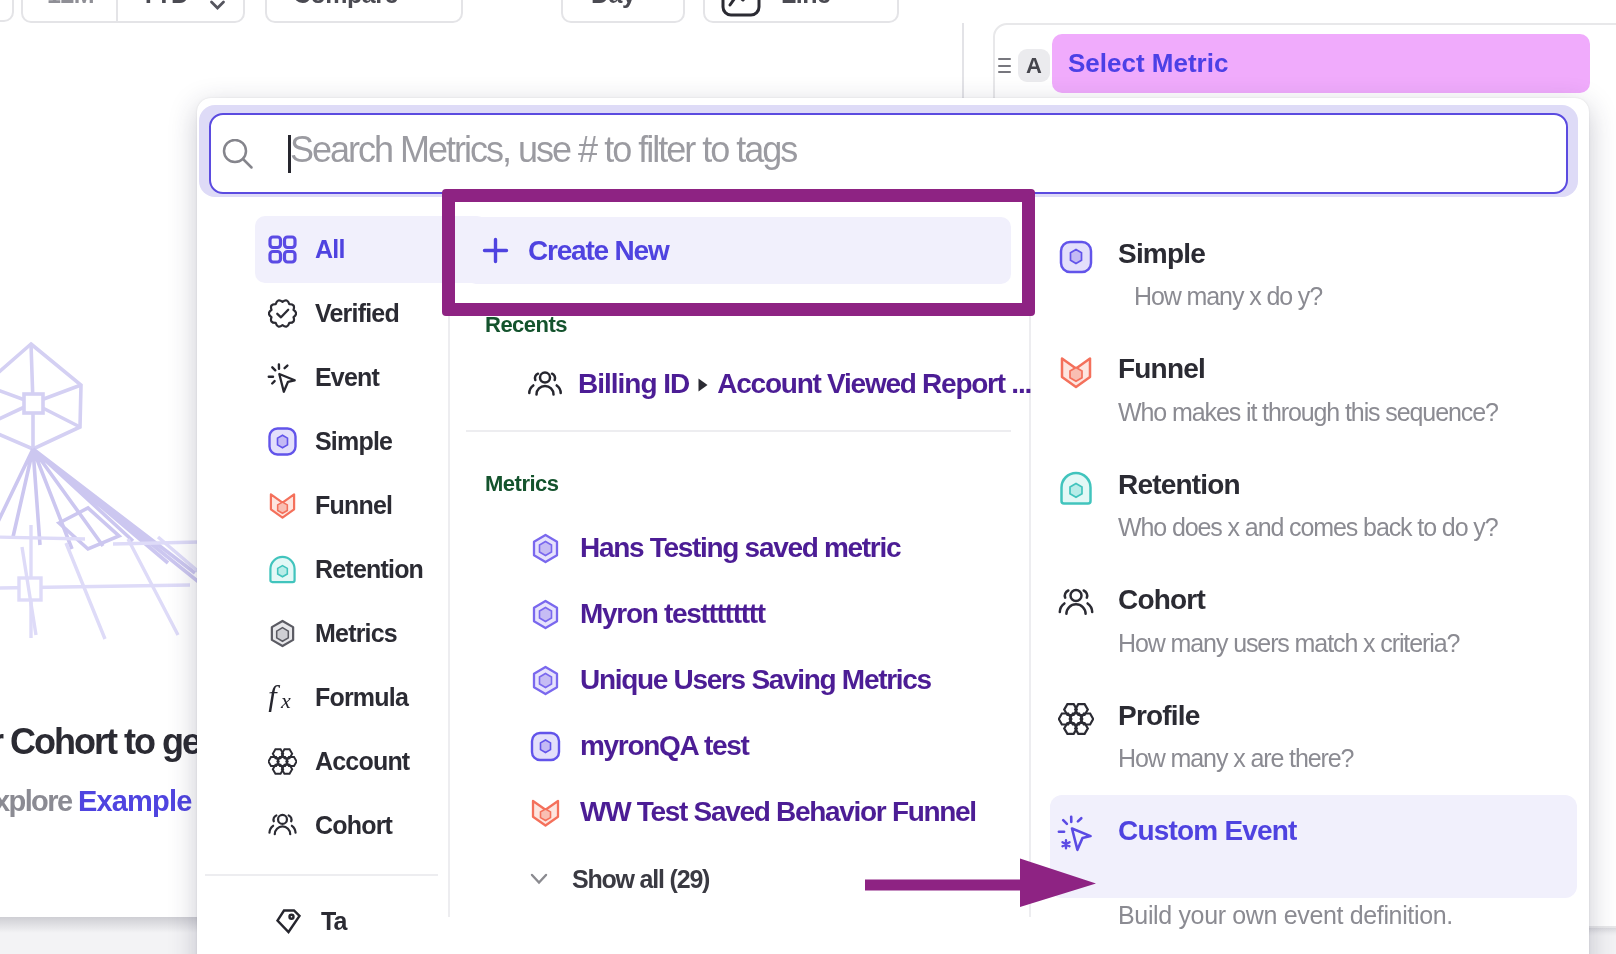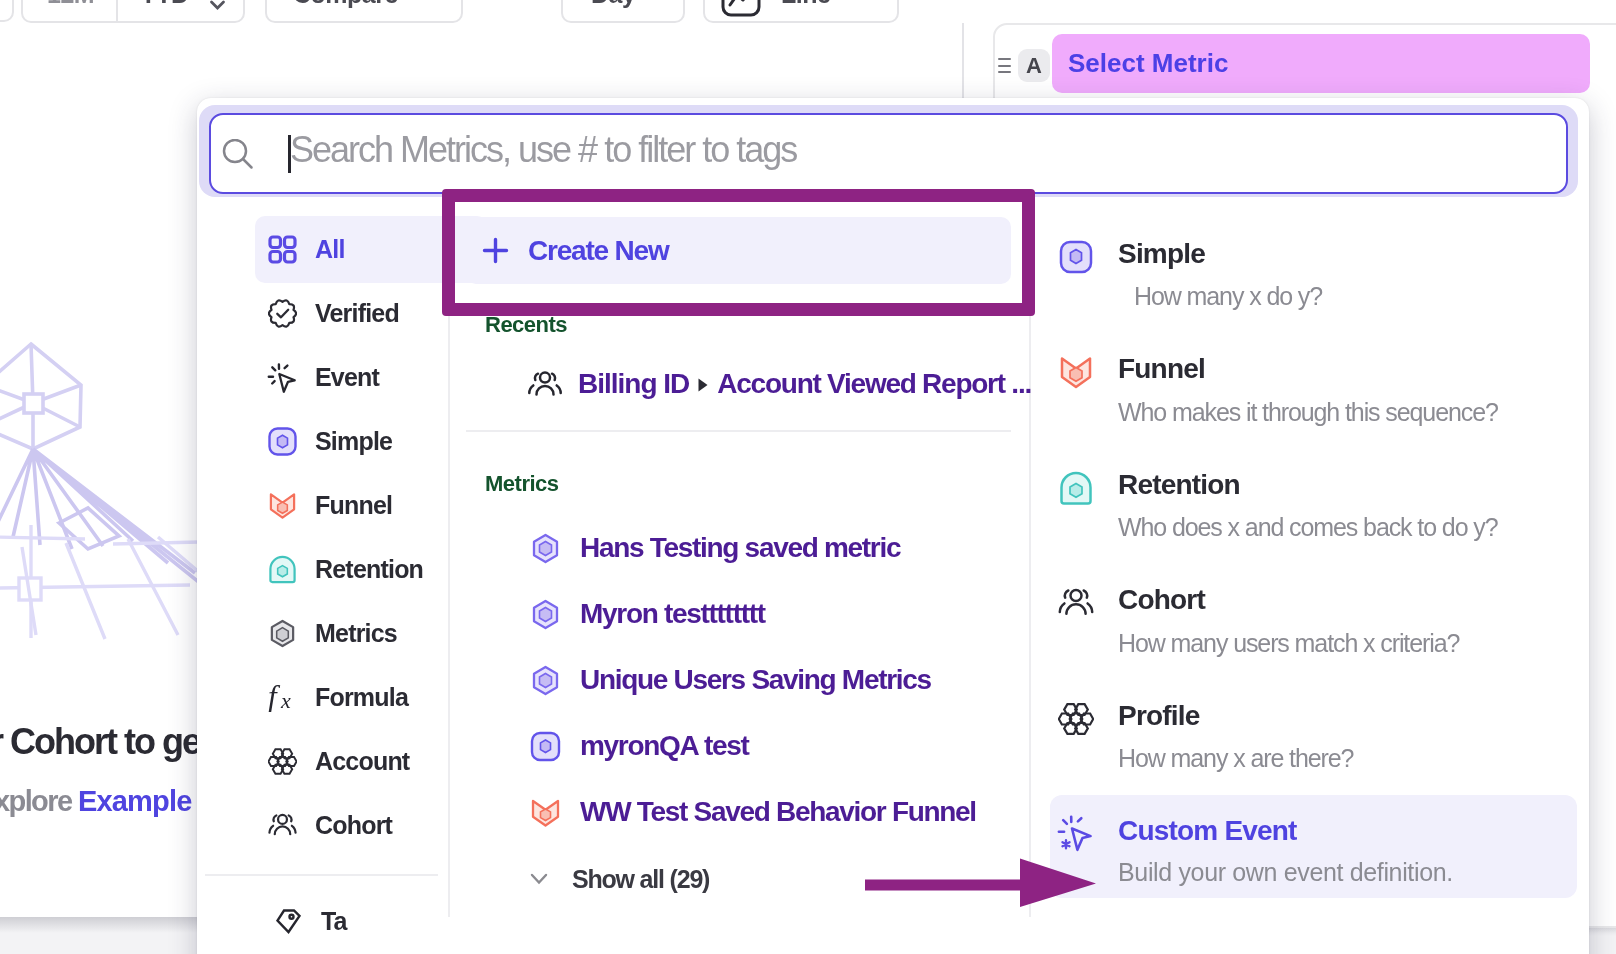--- a/index.html
+++ b/index.html
@@ -344,19 +344,19 @@
       <g stroke="#5b4be4" stroke-width="2.6" fill="none" stroke-linecap="round">
         <path d="M13.2 0.8 L13.3 5.9"></path>
         <path d="M5.2 4.2 L8.9 7.9"></path>
         <path d="M0.9 15.8 L6.1 15.8"></path>
         <path d="M19.9 5.4 L23.3 2.2"></path>
       </g>
       <path d="M14 12.5 L32.6 20.1 L24.5 21.9 L19.4 33.8 Z" fill="none" stroke="#5b4be4" stroke-width="2.6" stroke-linejoin="round"></path>
       <path d="M8 24.2 L8 32.2 M4.5 26.2 L11.5 30.2 M11.5 26.2 L4.5 30.2" stroke="#5b4be4" stroke-width="2.4" stroke-linecap="round"></path>
     </svg>
   <span class="rtitle" style="top:719.1px;color:#4f43e0;">Custom Event</span>
-  <span class="rdesc" style="top:762px;letter-spacing:-.35px;text-align:center;">Build your own event definition.</span>
+  <span class="rdesc" style="top:805px;letter-spacing:-.35px;text-align:center;">Build your own event definition.</span>
 </div>
 
 <div id="annorect" class="abs"></div>
 <svg class="abs" style="left:860px;top:850px;" width="245" height="67" viewBox="0 0 245 67">
   <path d="M5 29.5 L160 29.5 L160 8.5 L236 33.5 L160 57 L160 40.5 L5 40.5 Z" fill="#8e2383"></path>
 </svg>
 
 </body></html>

